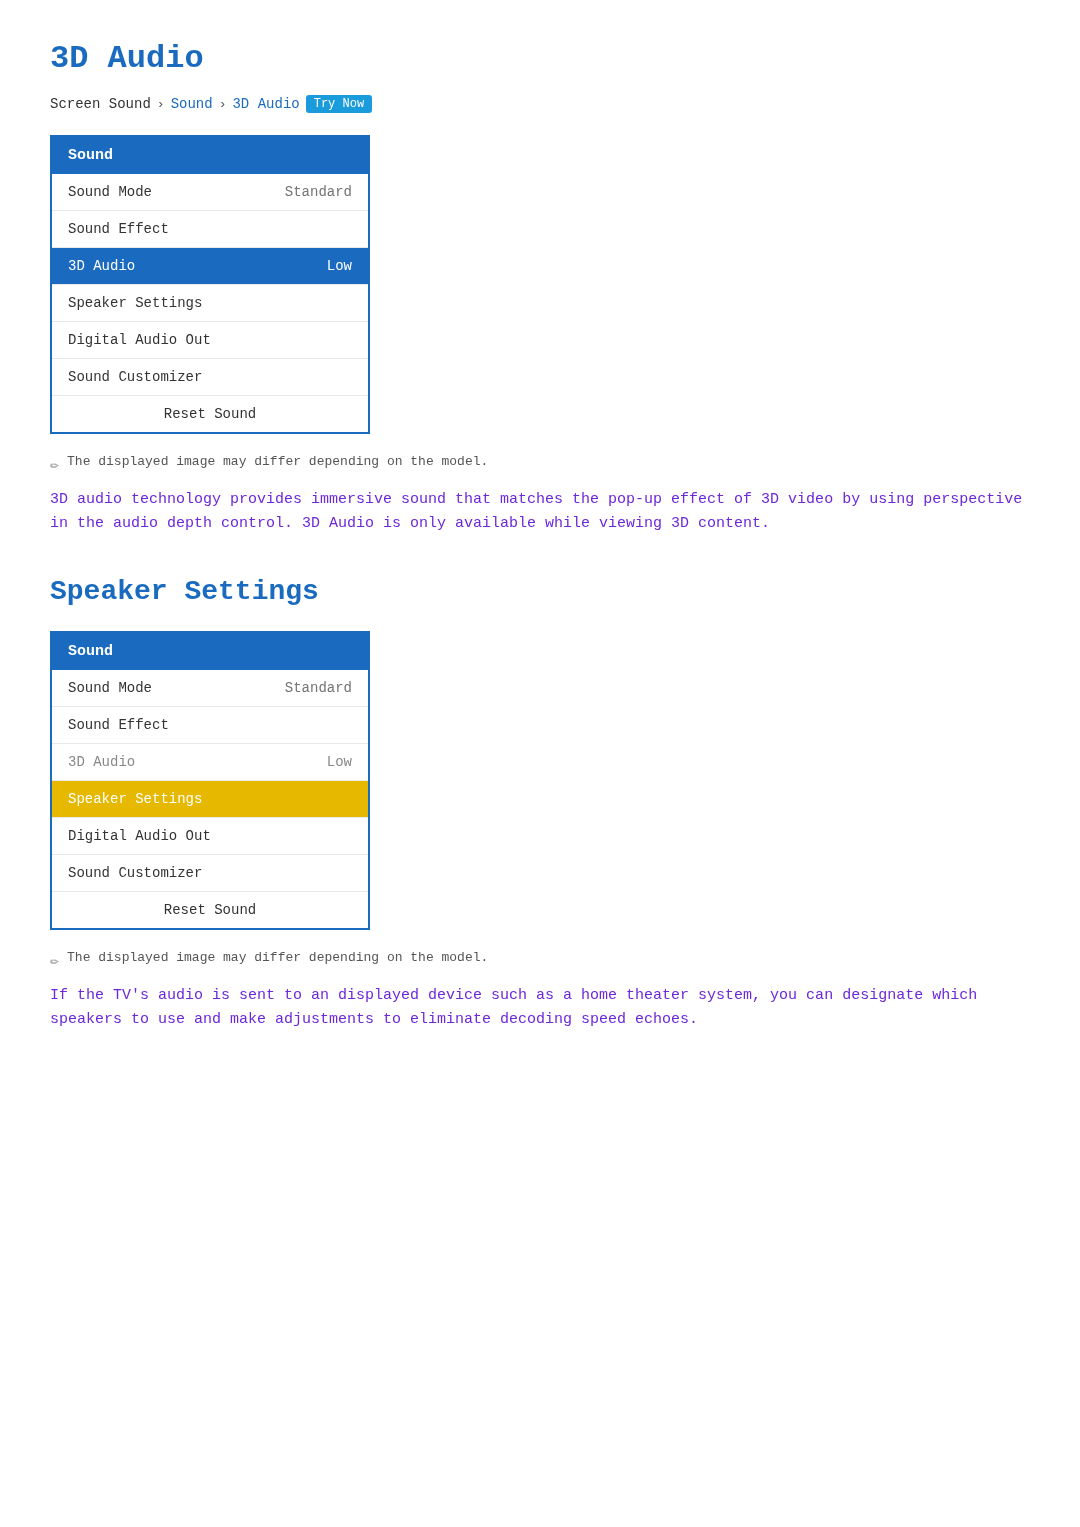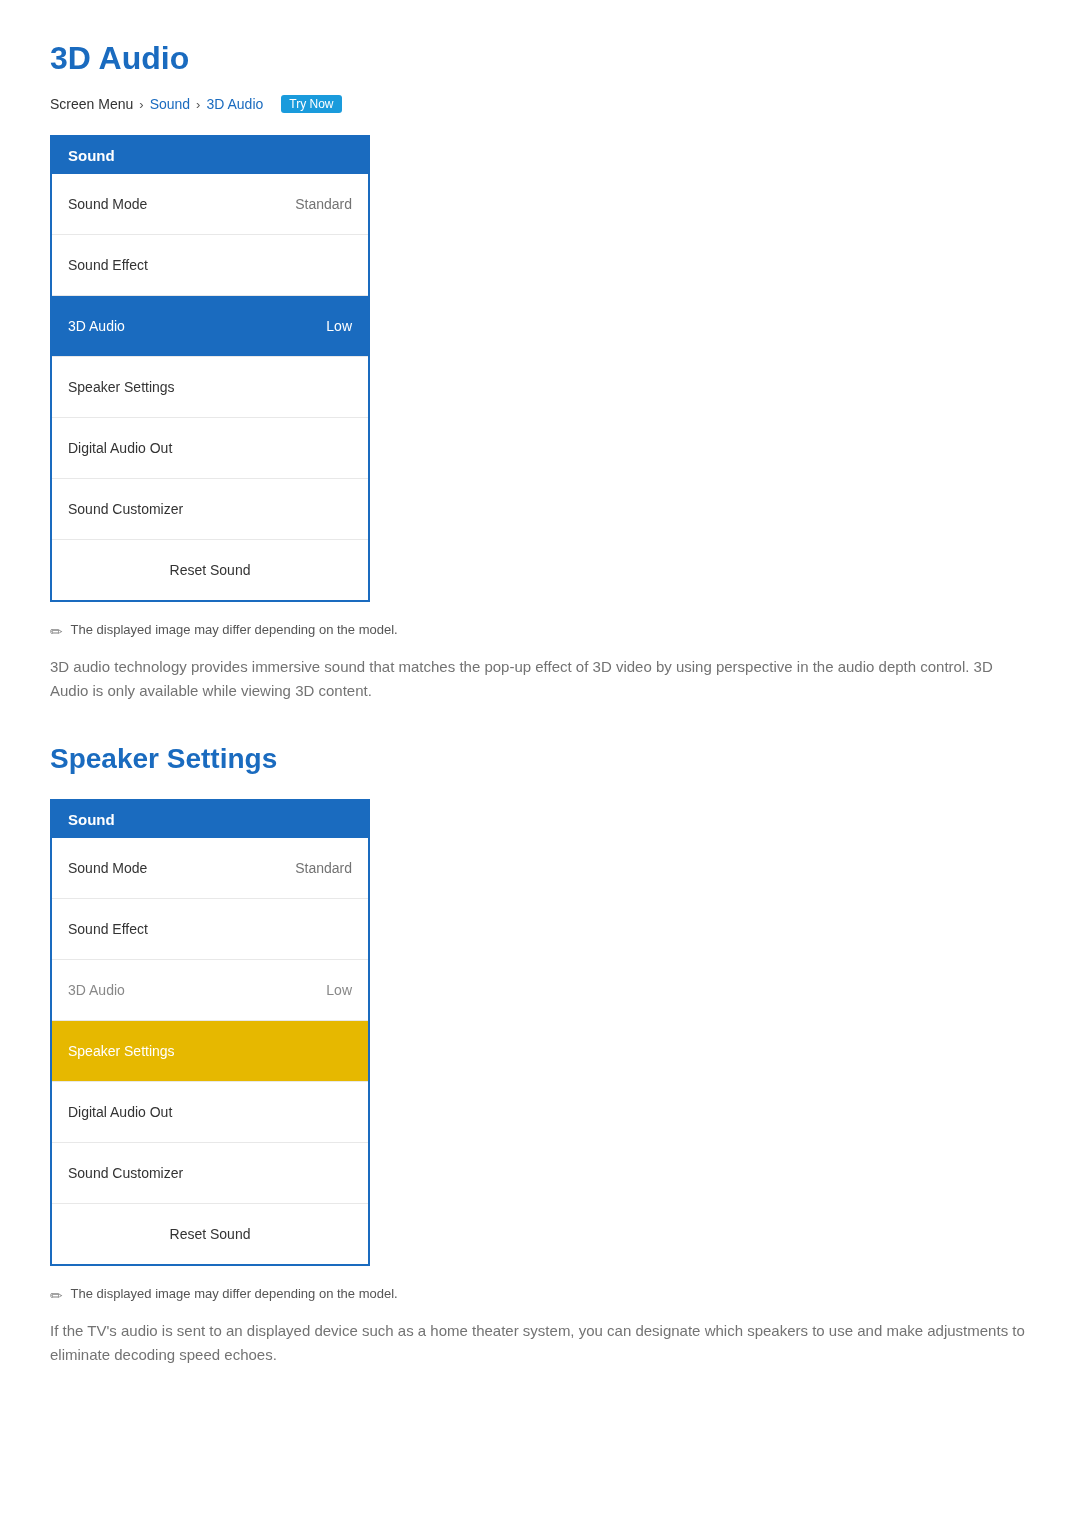--- a/index.html
+++ b/index.html
@@ -1,15 +1,15 @@
 <!DOCTYPE html>
 <html><head>
   <meta charset="utf-8">
   <style>
-    * { box-sizing: border-box; margin: 0; padding: 0; }
+    * { box-sizing: border-box; margin: 0; padding: 0; font-family: Liberation Mono, monospace; }
     body {
       font-family: Arial, sans-serif;
       font-size: 15px;
       color: #333;
       background: #fff;
       padding: 40px 50px;
       max-width: 1080px;
     }
 
     .page-title {
@@ -34,21 +34,21 @@
     .breadcrumb .bc-separator {
       color: #555;
       font-size: 13px;
     }
     .try-now-badge {
       background-color: #1a9bdc;
       color: #fff;
       font-size: 12px;
       padding: 2px 8px;
       border-radius: 3px;
-      margin-left: 12px;
+      margin-left: 0;
     }
 
     .menu-box {
       border: 2px solid #1a6bbf;
       width: 320px;
       margin-bottom: 20px;
       background: #fff;
     }
 
     .menu-header {
@@ -56,21 +56,21 @@
       color: #fff;
       font-size: 15px;
       font-weight: bold;
       padding: 10px 16px;
     }
 
     .menu-item {
       display: flex;
       justify-content: space-between;
       align-items: center;
-      padding: 22px 16px;
+      padding: 10px 16px;
       font-size: 14px;
       color: #333;
       border-bottom: 1px solid #e8e8e8;
     }
     .menu-item:last-child {
       border-bottom: none;
       justify-content: center;
     }
     .menu-item.active {
       background: #1a6bbf;
@@ -103,39 +103,39 @@
       color: #555;
     }
     .note-icon {
       font-size: 15px;
       color: #888;
       margin-top: 1px;
     }
 
     .body-text {
       font-size: 15px;
-      color: #737373;
+      color: #6d28d9;
       line-height: 1.6;
       margin-bottom: 40px;
     }
 
     .section-title {
       font-size: 28px;
       font-weight: bold;
       color: #1a6bbf;
       margin-bottom: 24px;
     }
   </style>
 </head>
 <body>
 
 <h1 class="page-title">3D Audio</h1>
 
 <div class="breadcrumb">
-  <span>Screen Menu</span>
+  <span>Screen Sound</span>
   <span class="bc-separator">›</span>
   <a class="bc-link">Sound</a>
   <span class="bc-separator">›</span>
   <a class="bc-link">3D Audio</a>
   <span class="try-now-badge">Try Now</span>
 </div>
 
 <div class="menu-box">
   <div class="menu-header">Sound</div>
 

